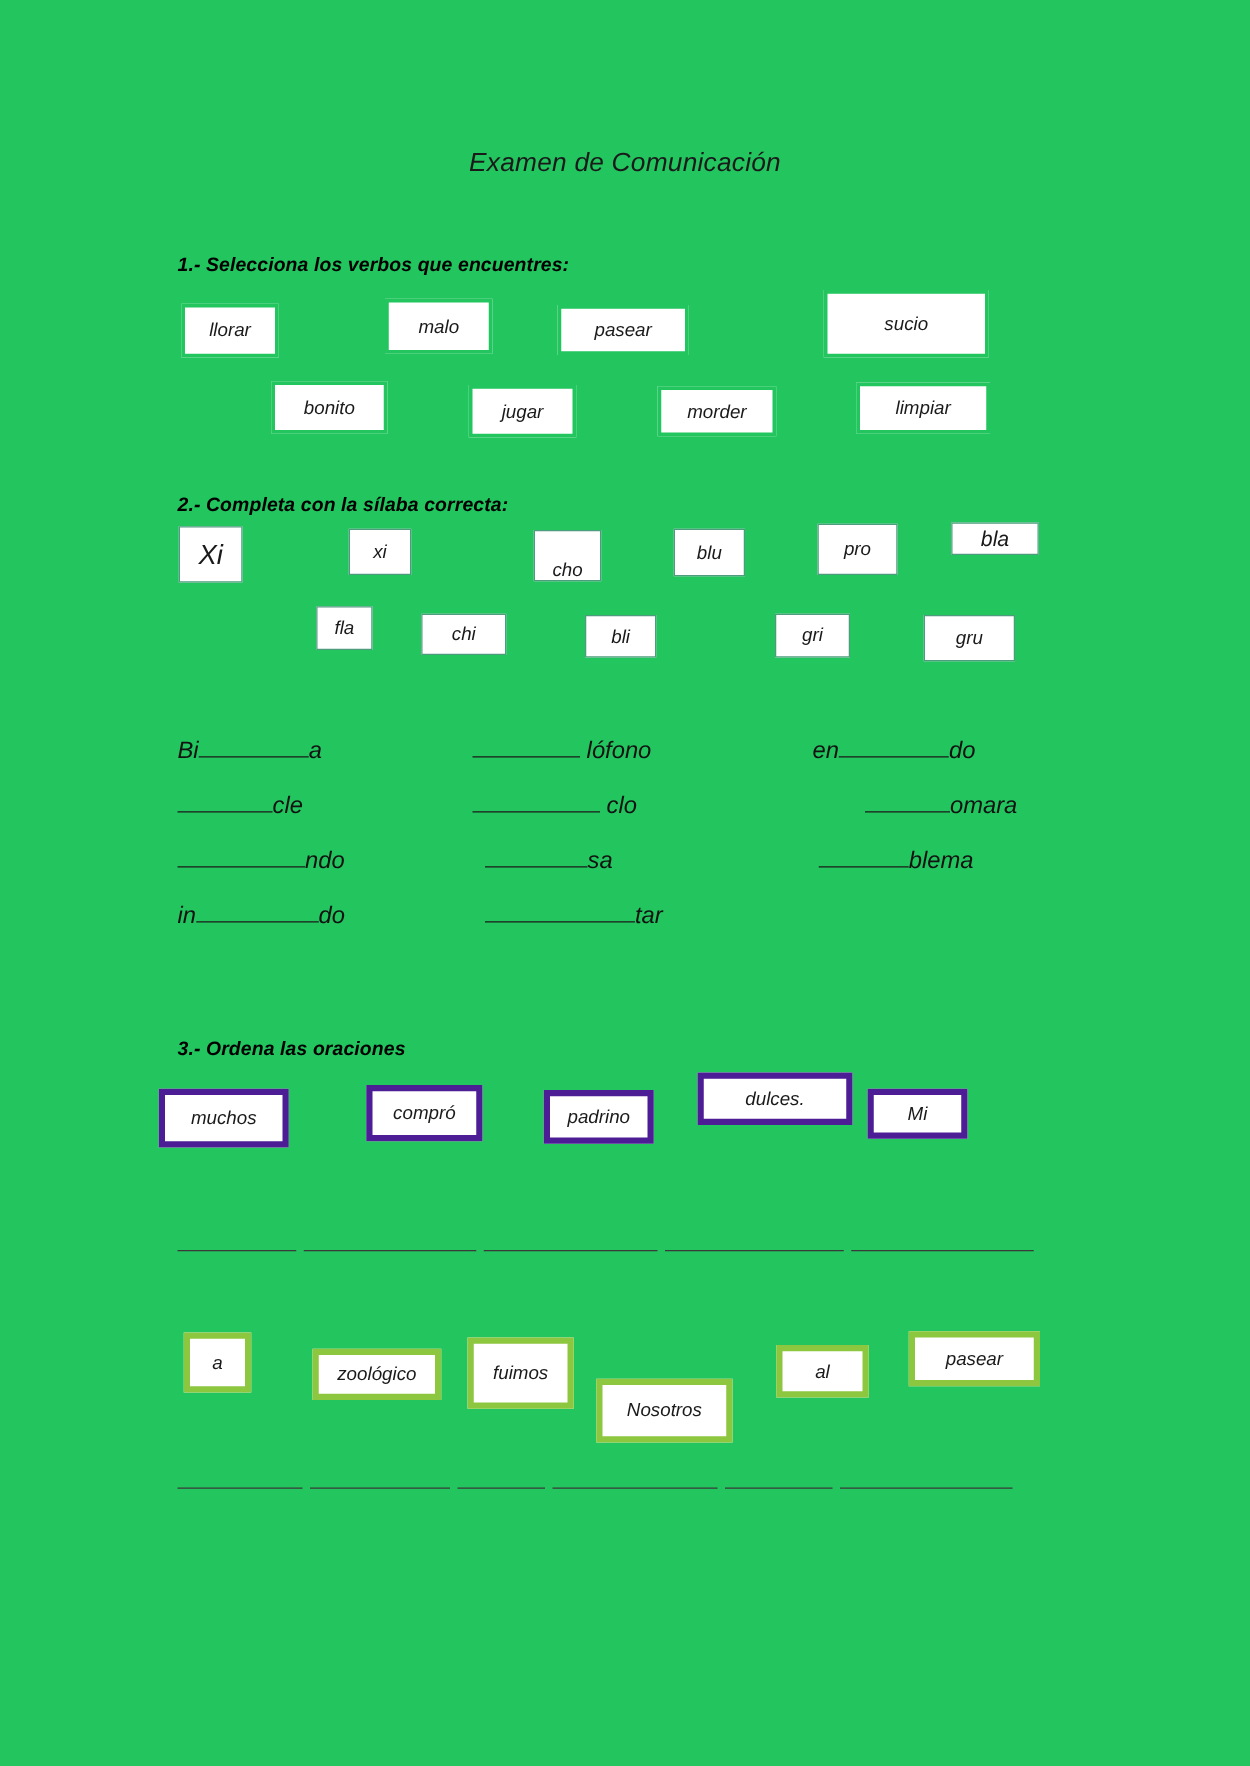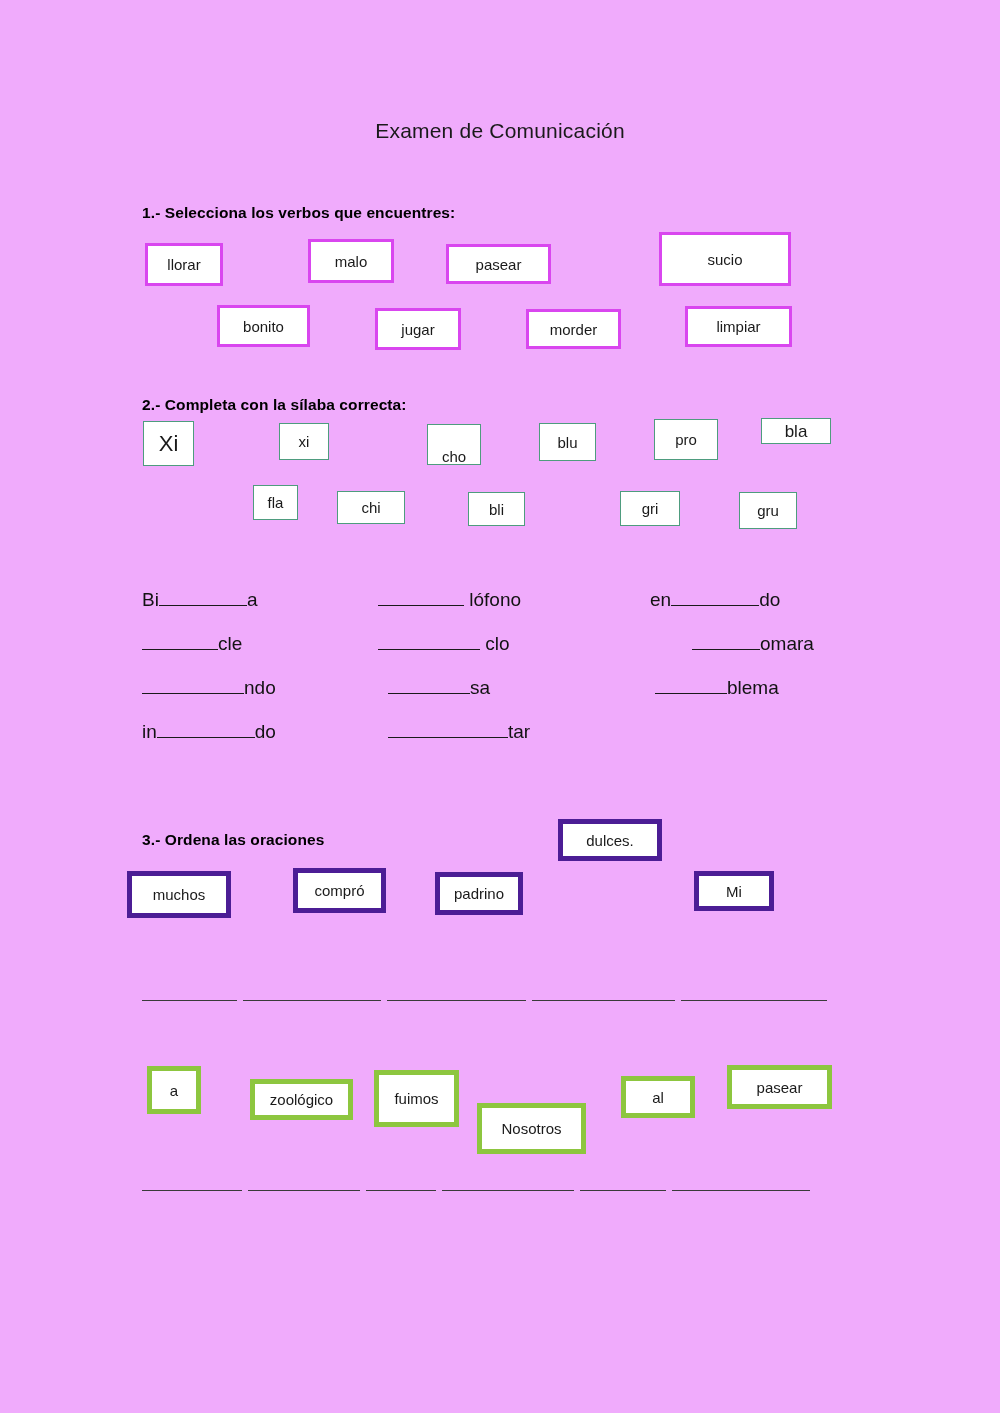--- a/index.html
+++ b/index.html
@@ -9,22 +9,23 @@
     background: #ffffff;
   }
   body {
     font-family: "Liberation Sans", sans-serif;
     color: #111111;
   }
   #page {
     position: relative;
     width: 1000px;
     height: 1413px;
-    background: #f0abfc;
+    background: #22c55e;
     overflow: hidden;
+    font-style: italic;
   }
   .abs { position: absolute; }
 
   
   #doc-title {
     left: 0;
     top: 119px;
     width: 1000px;
     text-align: center;
     font-size: 21px;
@@ -44,21 +45,21 @@
   .word-box {
     box-sizing: border-box;
     display: flex;
     align-items: center;
     justify-content: center;
     background: #ffffff;
     font-size: 15px;
     color: #1a1a1a;
     line-height: 1;
   }
-  .box-black  { border: 3px solid #d946ef; }
+  .box-black  { border: 3px solid #22c55e; }
   .box-teal   { border: 1.5px solid #4e9c7e; }
   .box-yellow { border: 5px solid #4c1d95; }
   .box-green  { border: 5px solid #8dc63f; }
 
   
   .blank-item {
     font-size: 19px;
     color: #121212;
     white-space: pre;
     line-height: 1;
@@ -138,21 +139,21 @@
       </div>
       <div class="abs word-box box-teal" style="left: 337px; top: 491px; width: 68px; height: 33px; font-size: 15px; align-items: center;">
         <span>chi</span>
       </div>
       <div class="abs word-box box-teal" style="left: 468px; top: 492px; width: 57px; height: 34px; font-size: 15px;">
         <span>bli</span>
       </div>
       <div class="abs word-box box-teal" style="left: 620px; top: 491px; width: 60px; height: 35px; font-size: 15px; text-align: center;">
         <span>gri</span>
       </div>
-      <div class="abs word-box box-teal" style="left: 739px; top: 492px; width: 58px; height: 37px; font-size: 15px; justify-content: center;">
+      <div class="abs word-box box-teal" style="left: 739px; top: 492px; width: 73px; height: 37px; font-size: 15px; justify-content: center;">
         <span>gru</span>
       </div>
     </div>
   <div id="section2-blanks">
       <div class="abs blank-item" style="left: 142px; top: 588px;"><span>Bi</span><span class="blank-line" style="width: 88px;"></span><span>a</span></div>
       <div class="abs blank-item" style="left: 378px; top: 588px;"><span class="blank-line" style="width: 86px;"></span><span> lófono</span></div>
       <div class="abs blank-item" style="left: 650px; top: 588px;"><span>en</span><span class="blank-line" style="width: 88px;"></span><span>do</span></div>
       <div class="abs blank-item" style="left: 142px; top: 632px;"><span class="blank-line" style="width: 76px;"></span><span>cle</span></div>
       <div class="abs blank-item" style="left: 378px; top: 632px;"><span class="blank-line" style="width: 102px;"></span><span> clo</span></div>
       <div class="abs blank-item" style="left: 692px; top: 632px;"><span class="blank-line" style="width: 68px;"></span><span>omara</span></div>
@@ -167,21 +168,21 @@
   <div id="section3-boxes">
       <div class="abs word-box box-yellow" style="left: 127px; top: 871px; width: 104px; height: 47px;">
         <span>muchos</span>
       </div>
       <div class="abs word-box box-yellow" style="left: 293px; top: 868px; width: 93px; height: 45px;">
         <span>compró</span>
       </div>
       <div class="abs word-box box-yellow" style="left: 435px; top: 872px; width: 88px; height: 43px;">
         <span>padrino</span>
       </div>
-      <div class="abs word-box box-yellow" style="left: 558px; top: 819px; width: 104px; height: 42px;">
+      <div class="abs word-box box-yellow" style="left: 558px; top: 858px; width: 124px; height: 42px;">
         <span>dulces.</span>
       </div>
       <div class="abs word-box box-yellow" style="left: 694px; top: 871px; width: 80px; height: 40px;">
         <span>Mi</span>
       </div>
     </div>
   <div id="section3-rule" class="abs answer-rule" style="left: 142px; top: 999px;">
       <div class="seg" style="width: 95px;"></div>
       <div class="gap"></div>
       <div class="seg" style="width: 138px;"></div>

